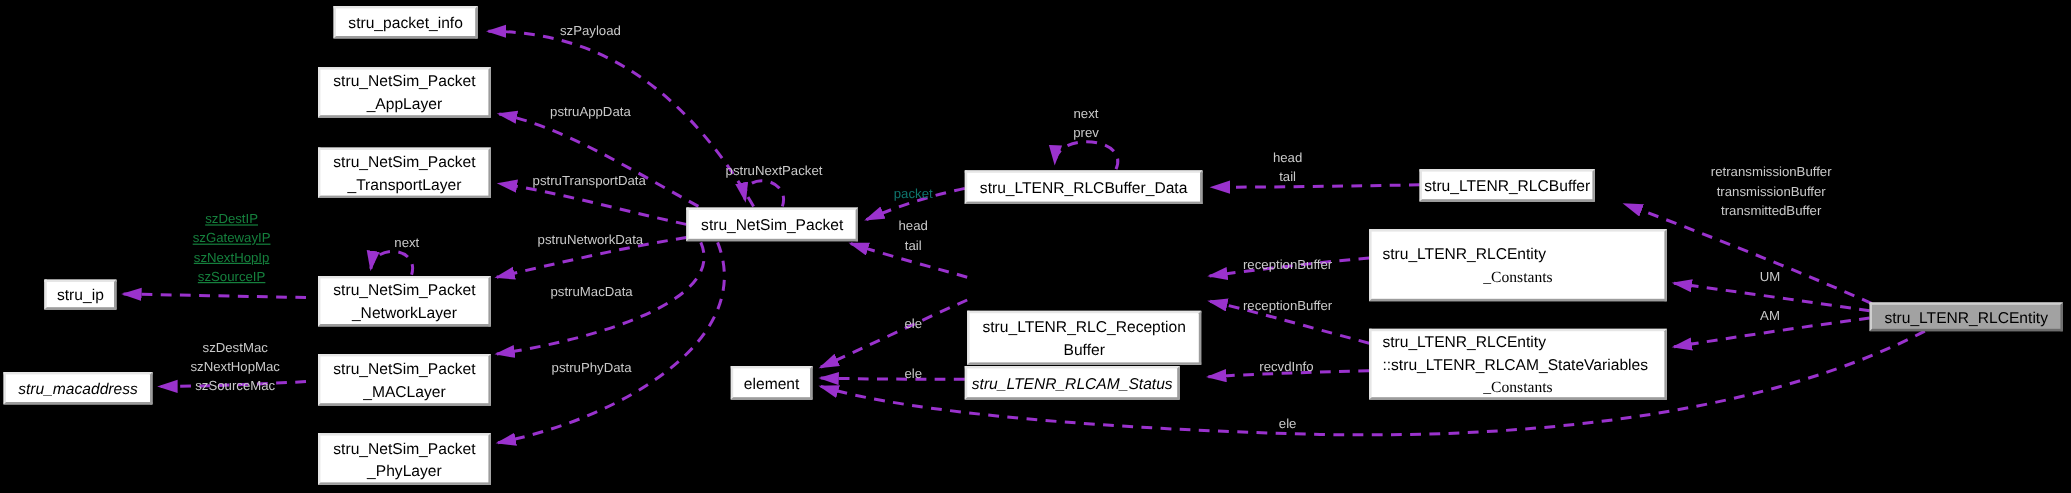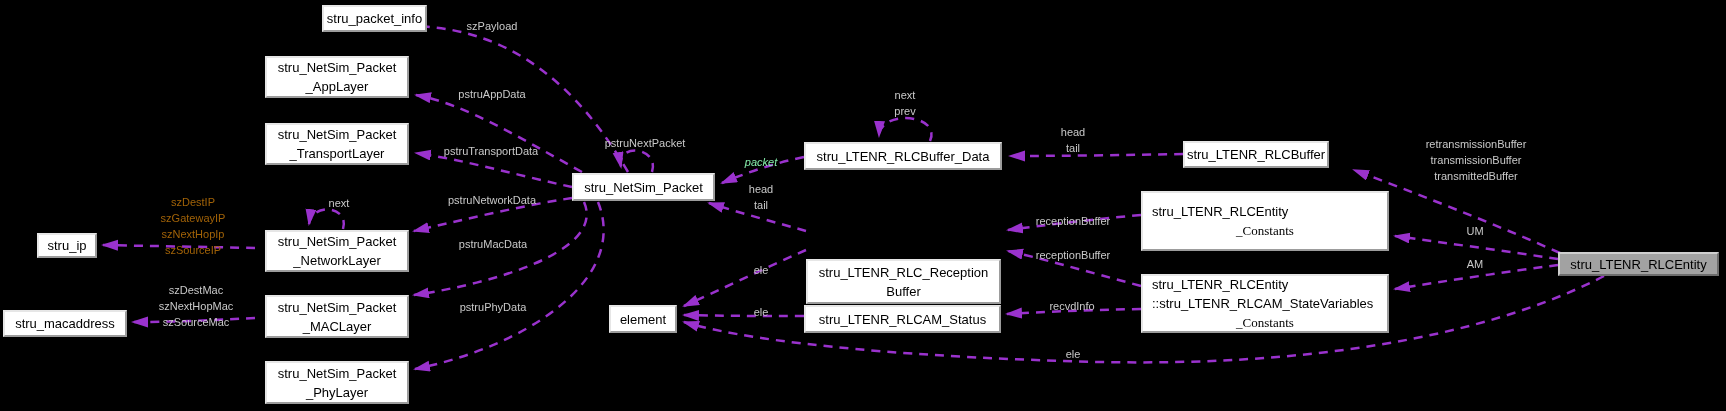--- a/index.html
+++ b/index.html
@@ -47,61 +47,61 @@
         <path d="M1141,309 C1090,310 1040,312 1007,314" fill="none" stroke="#9a32cd" stroke-width="2.5" stroke-dasharray="9,7" marker-end="url(#ah)"></path>
         <path d="M806,250 C765,268 720,290 684,306" fill="none" stroke="#9a32cd" stroke-width="2.5" stroke-dasharray="9,7" marker-end="url(#ah)"></path>
         <path d="M804,316 C760,316 720,316 684,315" fill="none" stroke="#9a32cd" stroke-width="2.5" stroke-dasharray="9,7" marker-end="url(#ah)"></path>
         <path d="M1604,276 C1480,340 1300,366 1100,362 C930,358 760,345 684,322" fill="none" stroke="#9a32cd" stroke-width="2.5" stroke-dasharray="9,7" marker-end="url(#ah)"></path>
         <path d="M1560,253 C1490,222 1420,195 1354,170" fill="none" stroke="#9a32cd" stroke-width="2.5" stroke-dasharray="9,7" marker-end="url(#ah)"></path>
         <path d="M1558,259 C1505,251 1445,243 1395,236" fill="none" stroke="#9a32cd" stroke-width="2.5" stroke-dasharray="9,7" marker-end="url(#ah)"></path>
         <path d="M1558,265 C1505,272 1445,281 1395,289" fill="none" stroke="#9a32cd" stroke-width="2.5" stroke-dasharray="9,7" marker-end="url(#ah)"></path>
       </g>
   </svg>
   <div id="nodes">
-      <div class="node" style="left: 278px; top: 5px; width: 105px; height: 27px; margin-left: 44px;">stru_packet_info</div>
+      <div class="node" style="left: 278px; top: 5px; width: 120px; height: 27px;">stru_packet_info</div>
       <div class="node" style="left: 265px; top: 56px; width: 144px; height: 42px;">stru_NetSim_Packet
 _AppLayer</div>
       <div class="node" style="left: 265px; top: 123px; width: 144px; height: 42px;">stru_NetSim_Packet
 _TransportLayer</div>
       <div class="node" style="left: 265px; top: 230px; width: 144px; height: 42px;">stru_NetSim_Packet
 _NetworkLayer</div>
       <div class="node" style="left: 265px; top: 295px; width: 144px; height: 43px;">stru_NetSim_Packet
 _MACLayer</div>
       <div class="node" style="left: 265px; top: 361px; width: 144px; height: 43px;">stru_NetSim_Packet
 _PhyLayer</div>
       <div class="node" style="left: 37px; top: 233px; width: 60px; height: 25px;">stru_ip</div>
-      <div class="node" style="left: 3px; top: 310px; width: 124px; height: 27px;">stru_macaddress</div>
+      <div class="node" style="left: 3px; top: 310px; width: 124px; height: 27px; font-style: italic;">stru_macaddress</div>
       <div class="node" style="left: 572px; top: 173px; width: 143px; height: 28px;">stru_NetSim_Packet</div>
       <div class="node" style="left: 804px; top: 142px; width: 198px; height: 28px;">stru_LTENR_RLCBuffer_Data</div>
       <div class="node" style="left: 806px; top: 215px; width: 195px; height: 45px; margin-top: 44px;">stru_LTENR_RLC_Reception
 Buffer</div>
       <div class="node" style="left: 609px; top: 305px; width: 68px; height: 28px;">element</div>
-      <div class="node" style="left: 804px; top: 305px; width: 197px; height: 28px;">stru_LTENR_RLCAM_Status</div>
+      <div class="node" style="left: 804px; top: 305px; width: 179px; height: 28px; font-style: italic;">stru_LTENR_RLCAM_Status</div>
       <div class="node" style="left: 1183px; top: 141px; width: 146px; height: 27px;">stru_LTENR_RLCBuffer</div>
       <div class="node" style="left: 1141px; top: 191px; width: 248px; height: 60px;"><div class="ln">stru_LTENR_RLCEntity</div><div class="ln center">_Constants</div></div>
       <div class="node" style="left: 1141px; top: 274px; width: 248px; height: 59px;"><div class="ln">stru_LTENR_RLCEntity</div><div class="ln">::stru_LTENR_RLCAM_StateVariables</div><div class="ln center">_Constants</div></div>
       <div class="node highlight" style="left: 1558px; top: 252px; width: 161px; height: 24px;">stru_LTENR_RLCEntity</div>
     </div>
   <div id="labels">
       <div class="edge-label" style="left: 492px; top: 26px; color: rgb(201, 201, 201);">szPayload</div>
       <div class="edge-label" style="left: 492px; top: 94px; color: rgb(201, 201, 201);">pstruAppData</div>
       <div class="edge-label" style="left: 491px; top: 151px; color: rgb(201, 201, 201);">pstruTransportData</div>
       <div class="edge-label" style="left: 492px; top: 200px; color: rgb(201, 201, 201);">pstruNetworkData</div>
       <div class="edge-label" style="left: 493px; top: 244px; color: rgb(201, 201, 201);">pstruMacData</div>
       <div class="edge-label" style="left: 493px; top: 307px; color: rgb(201, 201, 201);">pstruPhyData</div>
-      <div class="edge-label" style="left: 193px; top: 226px; color: #a16207;">szDestIP
+      <div class="edge-label" style="left: 193px; top: 207px; color: #15803d; text-decoration: underline;">szDestIP
 szGatewayIP
 szNextHopIp
 szSourceIP</div>
       <div class="edge-label" style="left: 196px; top: 306px; color: rgb(201, 201, 201);">szDestMac
 szNextHopMac
 szSourceMac</div>
       <div class="edge-label" style="left: 339px; top: 203px; color: rgb(201, 201, 201);">next</div>
       <div class="edge-label" style="left: 645px; top: 143px; color: rgb(201, 201, 201);">pstruNextPacket</div>
-      <div class="edge-label" style="left: 761px; top: 162px; color: #86efac; font-style: italic;">packet</div>
+      <div class="edge-label" style="left: 761px; top: 162px; color: #0f766e;">packet</div>
       <div class="edge-label" style="left: 761px; top: 197px; color: rgb(201, 201, 201);">head
 tail</div>
       <div class="edge-label" style="left: 905px; top: 103px; color: rgb(201, 201, 201);">next
 prev</div>
       <div class="edge-label" style="left: 1073px; top: 140px; color: rgb(201, 201, 201);">head
 tail</div>
       <div class="edge-label" style="left: 1073px; top: 221px; color: rgb(201, 201, 201);">receptionBuffer</div>
       <div class="edge-label" style="left: 1073px; top: 255px; color: rgb(201, 201, 201);">receptionBuffer</div>
       <div class="edge-label" style="left: 1072px; top: 306px; color: rgb(201, 201, 201);">recvdInfo</div>
       <div class="edge-label" style="left: 761px; top: 270px; color: rgb(201, 201, 201);">ele</div>

